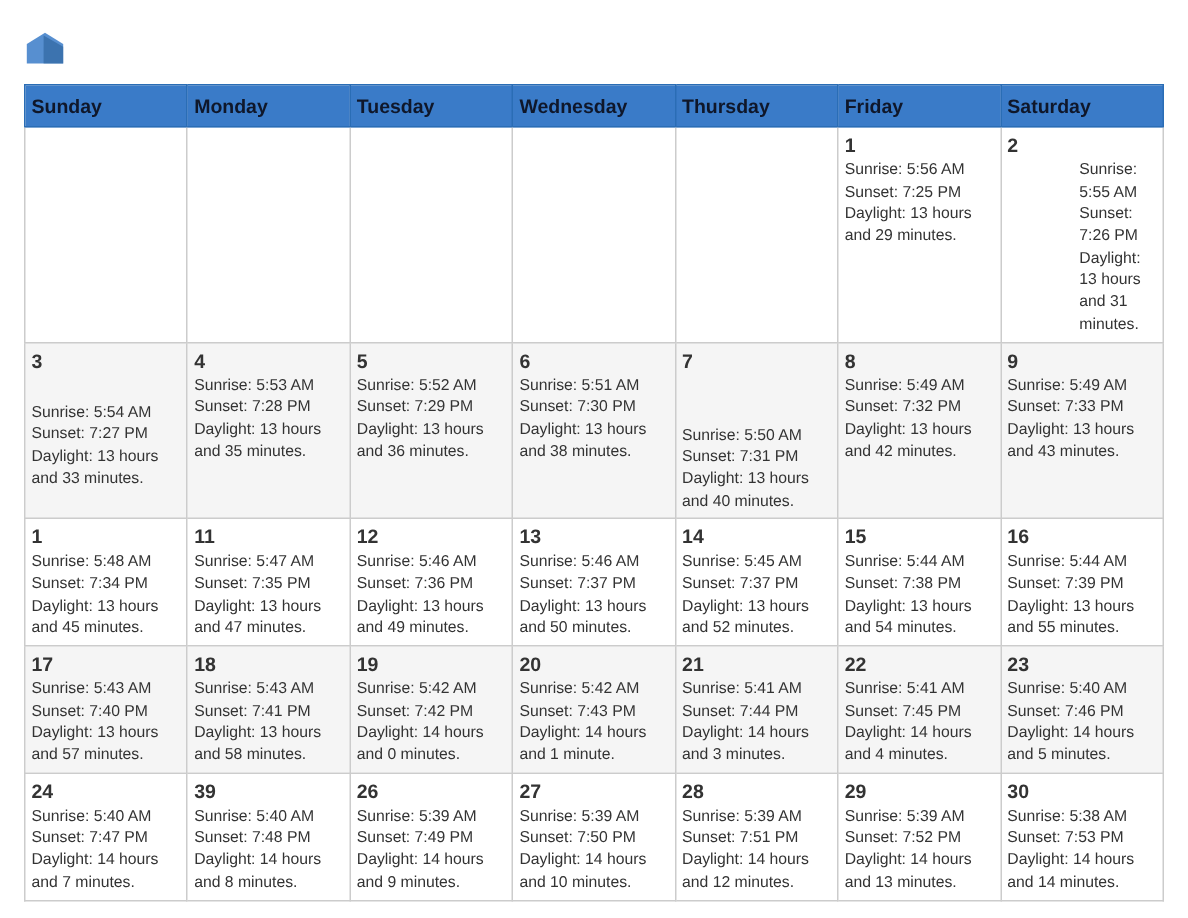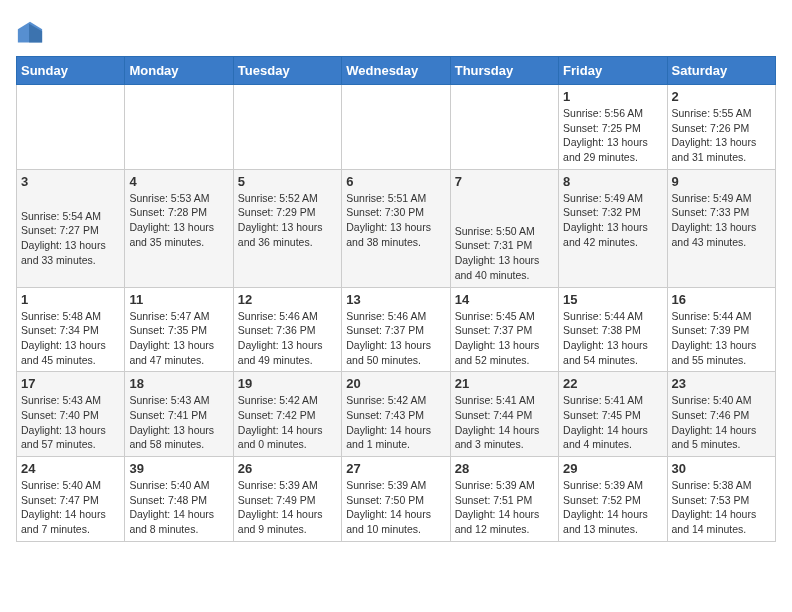--- a/index.html
+++ b/index.html
@@ -45,21 +45,21 @@
       font-size: 15px;
       color: #444;
     }
     .calendar {
       width: 100%;
       border-collapse: collapse;
       border: 1px solid #ccc;
     }
     .calendar th {
       background-color: #3a7bc8;
-      color: #ffffff;
+      color: #0f172a;
       font-size: 13px;
       font-weight: bold;
       padding: 6px 4px;
       text-align: left;
       border: 1px solid #2a6db5;
     }
     .calendar td {
       border: 1px solid #ccc;
       vertical-align: top;
       padding: 4px 4px;
@@ -127,21 +127,21 @@
         <td class="empty-cell"></td>
         <td class="empty-cell"></td>
         <td>
           <span class="day-num">1</span>
           <div class="day-info" style="white-space: pre-line;">Sunrise: 5:56 AM
 Sunset: 7:25 PM
 Daylight: 13 hours and 29 minutes.</div>
         </td>
         <td>
           <span class="day-num">2</span>
-          <div class="day-info" style="white-space: pre-line;">Sunrise: 5:55 AM
+          <div class="day-info" style="white-space: pre-line; margin-left: 48px;">Sunrise: 5:55 AM
 Sunset: 7:26 PM
 Daylight: 13 hours and 31 minutes.</div>
         </td>
       </tr>
       <tr>
         <td>
           <span class="day-num">3</span>
           <div class="day-info" style="white-space: pre-line; margin-top: 20px;">Sunrise: 5:54 AM
 Sunset: 7:27 PM
 Daylight: 13 hours and 33 minutes.</div>

